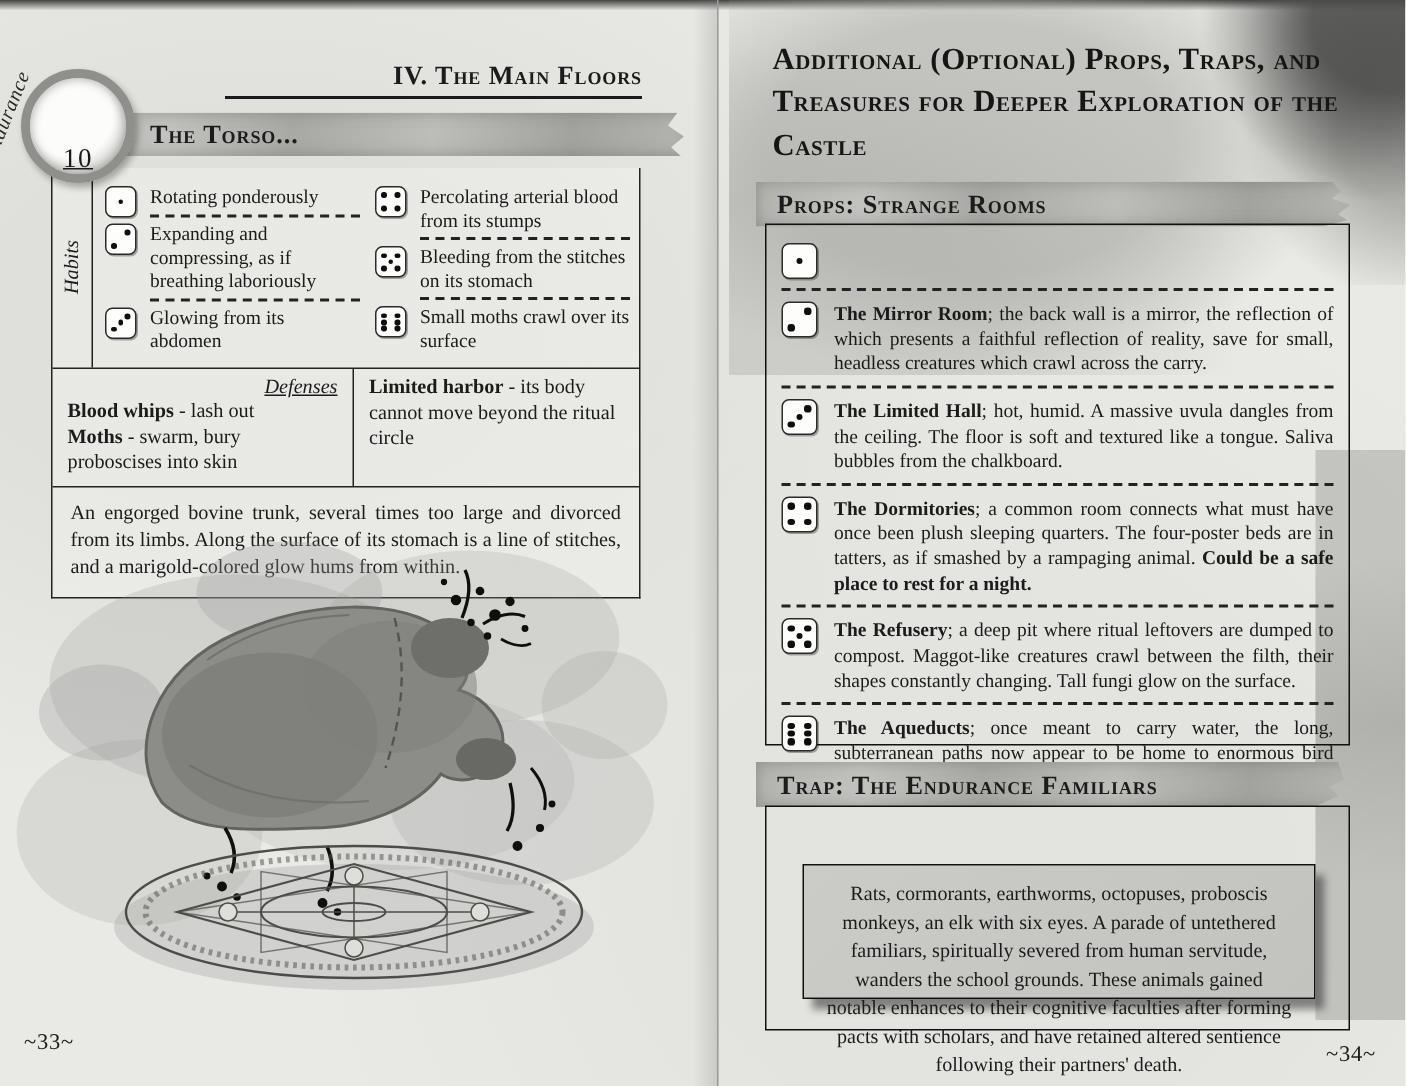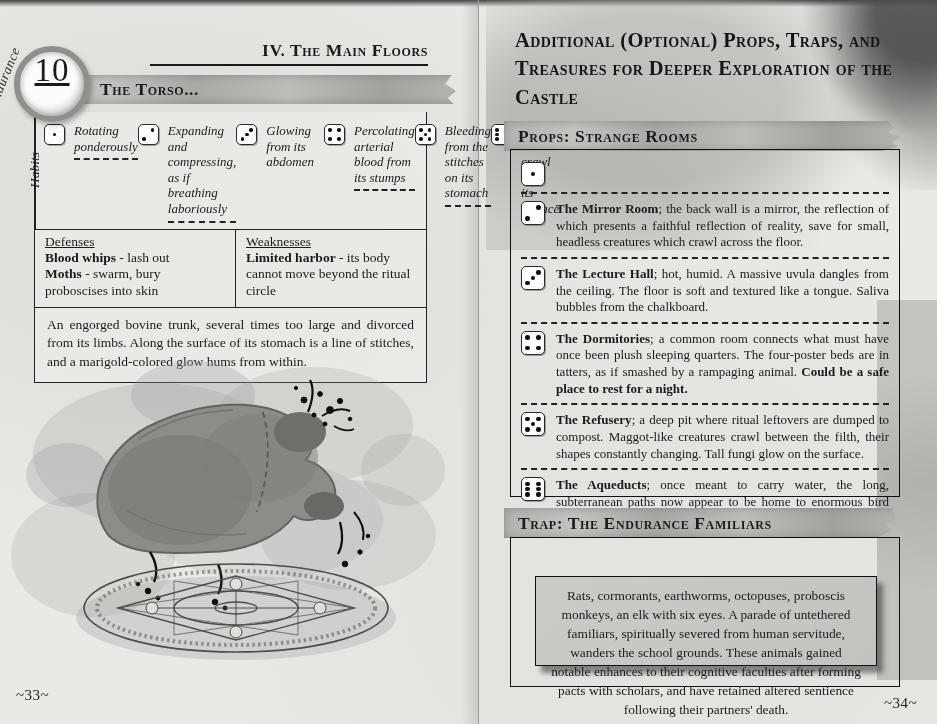--- a/index.html
+++ b/index.html
@@ -51,42 +51,42 @@
     clip-path:polygon(0 0,96% 0,97.5% 22%,96% 38%,99% 52%,97% 72%,98.5% 86%,94.5% 100%,0 100%); }
   .banner-trap { top:508px; left:504px; width:400px; height:30px; line-height:30px;
     padding-left:14px; font-size:17.5px;
     clip-path:polygon(0 0,97% 0,98% 40%,95.5% 55%,97% 75%,93% 100%,0 100%); }
 
   
   .badge { left:14px; top:46px; width:76px; height:76px; border-radius:50%;
     background:radial-gradient(circle at 42% 38%, #fcfcfb 52%, #e2e2df 68%, #bdbdba 100%);
     border:6px solid #8f8f8c;
     box-shadow:inset 0 0 7px rgba(0,0,0,.35), 2px 3px 5px rgba(0,0,0,.3);
-    display:flex; align-items:flex-start; justify-content:center;
-    font-size:33px; letter-spacing:1px; z-index:3;text-decoration:underline; }
+    display:flex; align-items:flex-end; justify-content:center;
+    font-size:18px; letter-spacing:1px; z-index:3;text-decoration:underline; }
   .endurance { left:-15px; top:104px; transform:rotate(-68deg); transform-origin:0 0;
     font-style:italic; font-size:13.5px; letter-spacing:.5px; z-index:4; color:#2a2a28; }
 
   
   .stat-block { left:34px; top:112px; width:393px;
     border:1.5px solid #222; border-top:none; background:rgba(248,248,246,.35); }
   .habits-row { display:flex; min-height:104px; }
   .habits-label-cell { width:27px; border-right:1.5px solid #222; position:relative; }
   .habits-label-cell span { position:absolute; left:50%; top:50%;
     transform:translate(-50%,-50%) rotate(-90deg); font-style:italic; font-size:13.5px; }
   .habits-cols { flex:1; display:flex; padding:8px 6px 6px 8px; gap:10px; }
-  .hcol { flex:1; display:flex; flex-direction:row;font-style:italic; }
+  .hcol { flex:1; display:flex; flex-direction:column; }
   .habit { display:flex; gap:9px; align-items:flex-start; padding-top:3px; flex:1; }
   .habit .htext { flex:1; font-size:13px; line-height:1.2; padding-bottom:4px;
     border-bottom:2px dashed #222; }
   .habit.last .htext { border-bottom:none; }
   .def-row { display:flex; border-top:1.5px solid #222; }
   .def-cell { width:201px; border-right:1.5px solid #222; padding:4px 10px 7px; }
   .weak-cell { flex:1; padding:4px 10px 7px; }
-  .cell-hdr { text-decoration:underline; font-size:13.5px; }
+  .cell-hdr { font-style:italic; text-decoration:underline; font-size:13.5px;text-align:right; }
   .def-line { font-size:13.5px; line-height:1.25; }
   .desc-row { border-top:1.5px solid #222; padding:8px 12px 11px; font-size:13.5px;
     text-align:justify; line-height:1.35; }
 
   
   .die { display:inline-grid; grid-template-columns:repeat(3,1fr); grid-template-rows:repeat(3,1fr);
     width:24px; height:24px; padding:3px; flex:none; --pip:4.5px;
     background:#fdfdfc; border:1.6px solid #2a2a2a; border-radius:5px;
     box-shadow:1px 1px 0 rgba(0,0,0,.3); }
   .die-sm { width:21px; height:21px; --pip:3.6px; margin-top:1px; }
@@ -231,21 +231,20 @@
       </div>
     </div>
 
     <div class="def-row">
       <div class="def-cell">
         <div class="cell-hdr">Defenses</div>
         <div class="def-line"><b>Blood whips</b><span> - lash out</span></div>
         <div class="def-line"><b>Moths</b><span> - swarm, bury proboscises into skin</span></div>
       </div>
       <div class="weak-cell">
-        <div class="cell-hdr">Weaknesses</div>
         <div class="def-line"><b>Limited harbor</b><span> - its body cannot move beyond the ritual circle</span></div>
       </div>
     </div>
 
     <div class="desc-row">An engorged bovine trunk, several times too large and divorced from its limbs. Along the surface of its stomach is a line of stitches, and a marigold-colored glow hums from within.</div>
   </div>
 
   <svg class="abs" style="left:8px;top:340px;" width="452" height="320" viewBox="0 0 452 320">
     <g fill="#9d9d9a">
       <ellipse cx="150" cy="115" rx="125" ry="72" opacity=".26"></ellipse>
@@ -339,35 +338,35 @@
           <i></i>
           <i></i>
           <i class="pip"></i>
           <i></i>
           <i></i>
           <i></i>
           <i class="pip"></i>
           <i></i>
           <i></i>
         </span>
-      <p><b>The Mirror Room</b><span>; the back wall is a mirror, the reflection of which presents a faithful reflection of reality, save for small, headless creatures which crawl across the floor.</span></p>
+      <p><b>The Mirror Room</b><span>; the back wall is a mirror, the reflection of which presents a faithful reflection of reality, save for small, headless creatures which crawl across the carry.</span></p>
     </div>
     <div class="prop">
       <span class="die">
           <i></i>
           <i></i>
           <i class="pip"></i>
           <i></i>
           <i class="pip"></i>
           <i></i>
           <i class="pip"></i>
           <i></i>
           <i></i>
         </span>
-      <p><b>The Lecture Hall</b><span>; hot, humid. A massive uvula dangles from the ceiling. The floor is soft and textured like a tongue. Saliva bubbles from the chalkboard.</span></p>
+      <p><b>The Limited Hall</b><span>; hot, humid. A massive uvula dangles from the ceiling. The floor is soft and textured like a tongue. Saliva bubbles from the chalkboard.</span></p>
     </div>
     <div class="prop">
       <span class="die">
           <i class="pip"></i>
           <i></i>
           <i class="pip"></i>
           <i></i>
           <i></i>
           <i></i>
           <i class="pip"></i>

